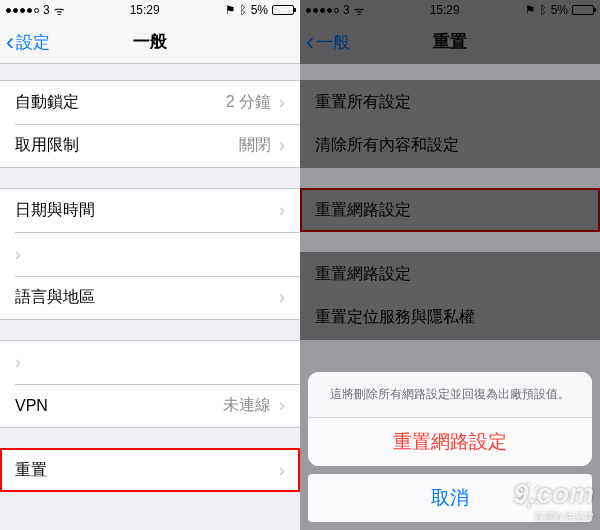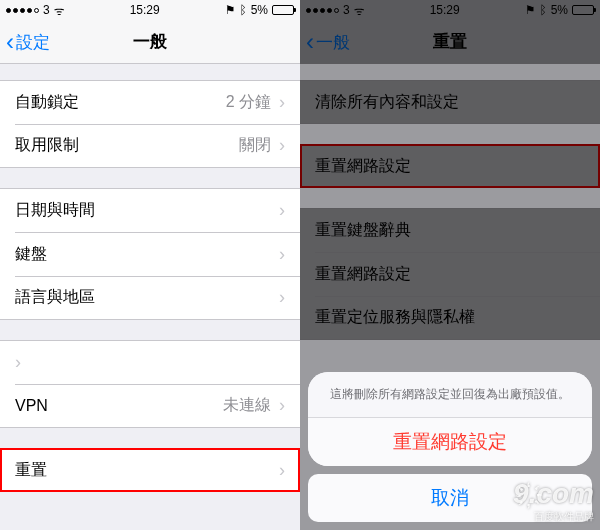--- a/index.html
+++ b/index.html
@@ -77,34 +77,34 @@
     background:rgba(0,0,0,0.35);
     pointer-events:none;
   }
 
   
   .action-sheet {
     position:absolute; left:8px; right:8px; bottom:8px;
     display:flex; flex-direction:column; gap:8px;
   }
   .sheet-group {
-    background:#f0f0f5; border-radius:20px; overflow:hidden;
+    background:#f0f0f5; border-radius:11px; overflow:hidden;
   }
   .sheet-msg {
     padding:14px 12px; text-align:center;
     font-size:12px; color:#6e6e73;
     border-bottom:1px solid #d8d8dc;
     background:#f7f7fa;
   }
   .sheet-btn {
     height:48px; display:flex; align-items:center; justify-content:center;
     font-size:19px; background:#fafafc;
   }
   .sheet-btn.destructive { color:#ff3b30; }
-  .sheet-btn.cancel { color:#007aff; font-weight:500; border-radius:10px; }
+  .sheet-btn.cancel { color:#007aff; font-weight:500; border-radius:4px; }
 
   
   .watermark {
     position:absolute; right:6px; bottom:6px;
     font-size:28px; font-weight:700; color:rgba(255,255,255,0.85);
     text-shadow:0 0 3px rgba(0,0,0,0.4);
     font-style:italic;
     pointer-events:none;
     margin-top:12px;
   }
@@ -155,21 +155,20 @@
       <span class="chevron">›</span>
     </div>
   </div>
 
   <div class="group">
     <div class="row">
       <span class="label">日期與時間</span>
       <span class="chevron">›</span>
     </div>
     <div class="row">
-      <span class="label">鍵盤</span>
       <span class="chevron">›</span>
     </div>
     <div class="row">
       <span class="label">語言與地區</span>
       <span class="chevron">›</span>
     </div>
   </div>
 
   <div class="group">
     <div class="row">
@@ -215,34 +214,34 @@
   <div class="nav-bar">
     <div class="nav-back">
       <span class="chev">‹</span>
       <span>一般</span>
     </div>
     <span class="nav-title">重置</span>
   </div>
 
   <div class="group first">
     <div class="row">
+      <span class="label">重置所有設定</span>
+    </div>
+    <div class="row">
       <span class="label">清除所有內容和設定</span>
     </div>
   </div>
 
   <div class="group">
     <div class="row highlight">
       <span class="label">重置網路設定</span>
     </div>
   </div>
 
   <div class="group">
-    <div class="row">
-      <span class="label">重置鍵盤辭典</span>
-    </div>
     <div class="row">
       <span class="label">重置網路設定</span>
     </div>
     <div class="row">
       <span class="label">重置定位服務與隱私權</span>
     </div>
   </div>
 
   <div class="dim-overlay"></div>
 

